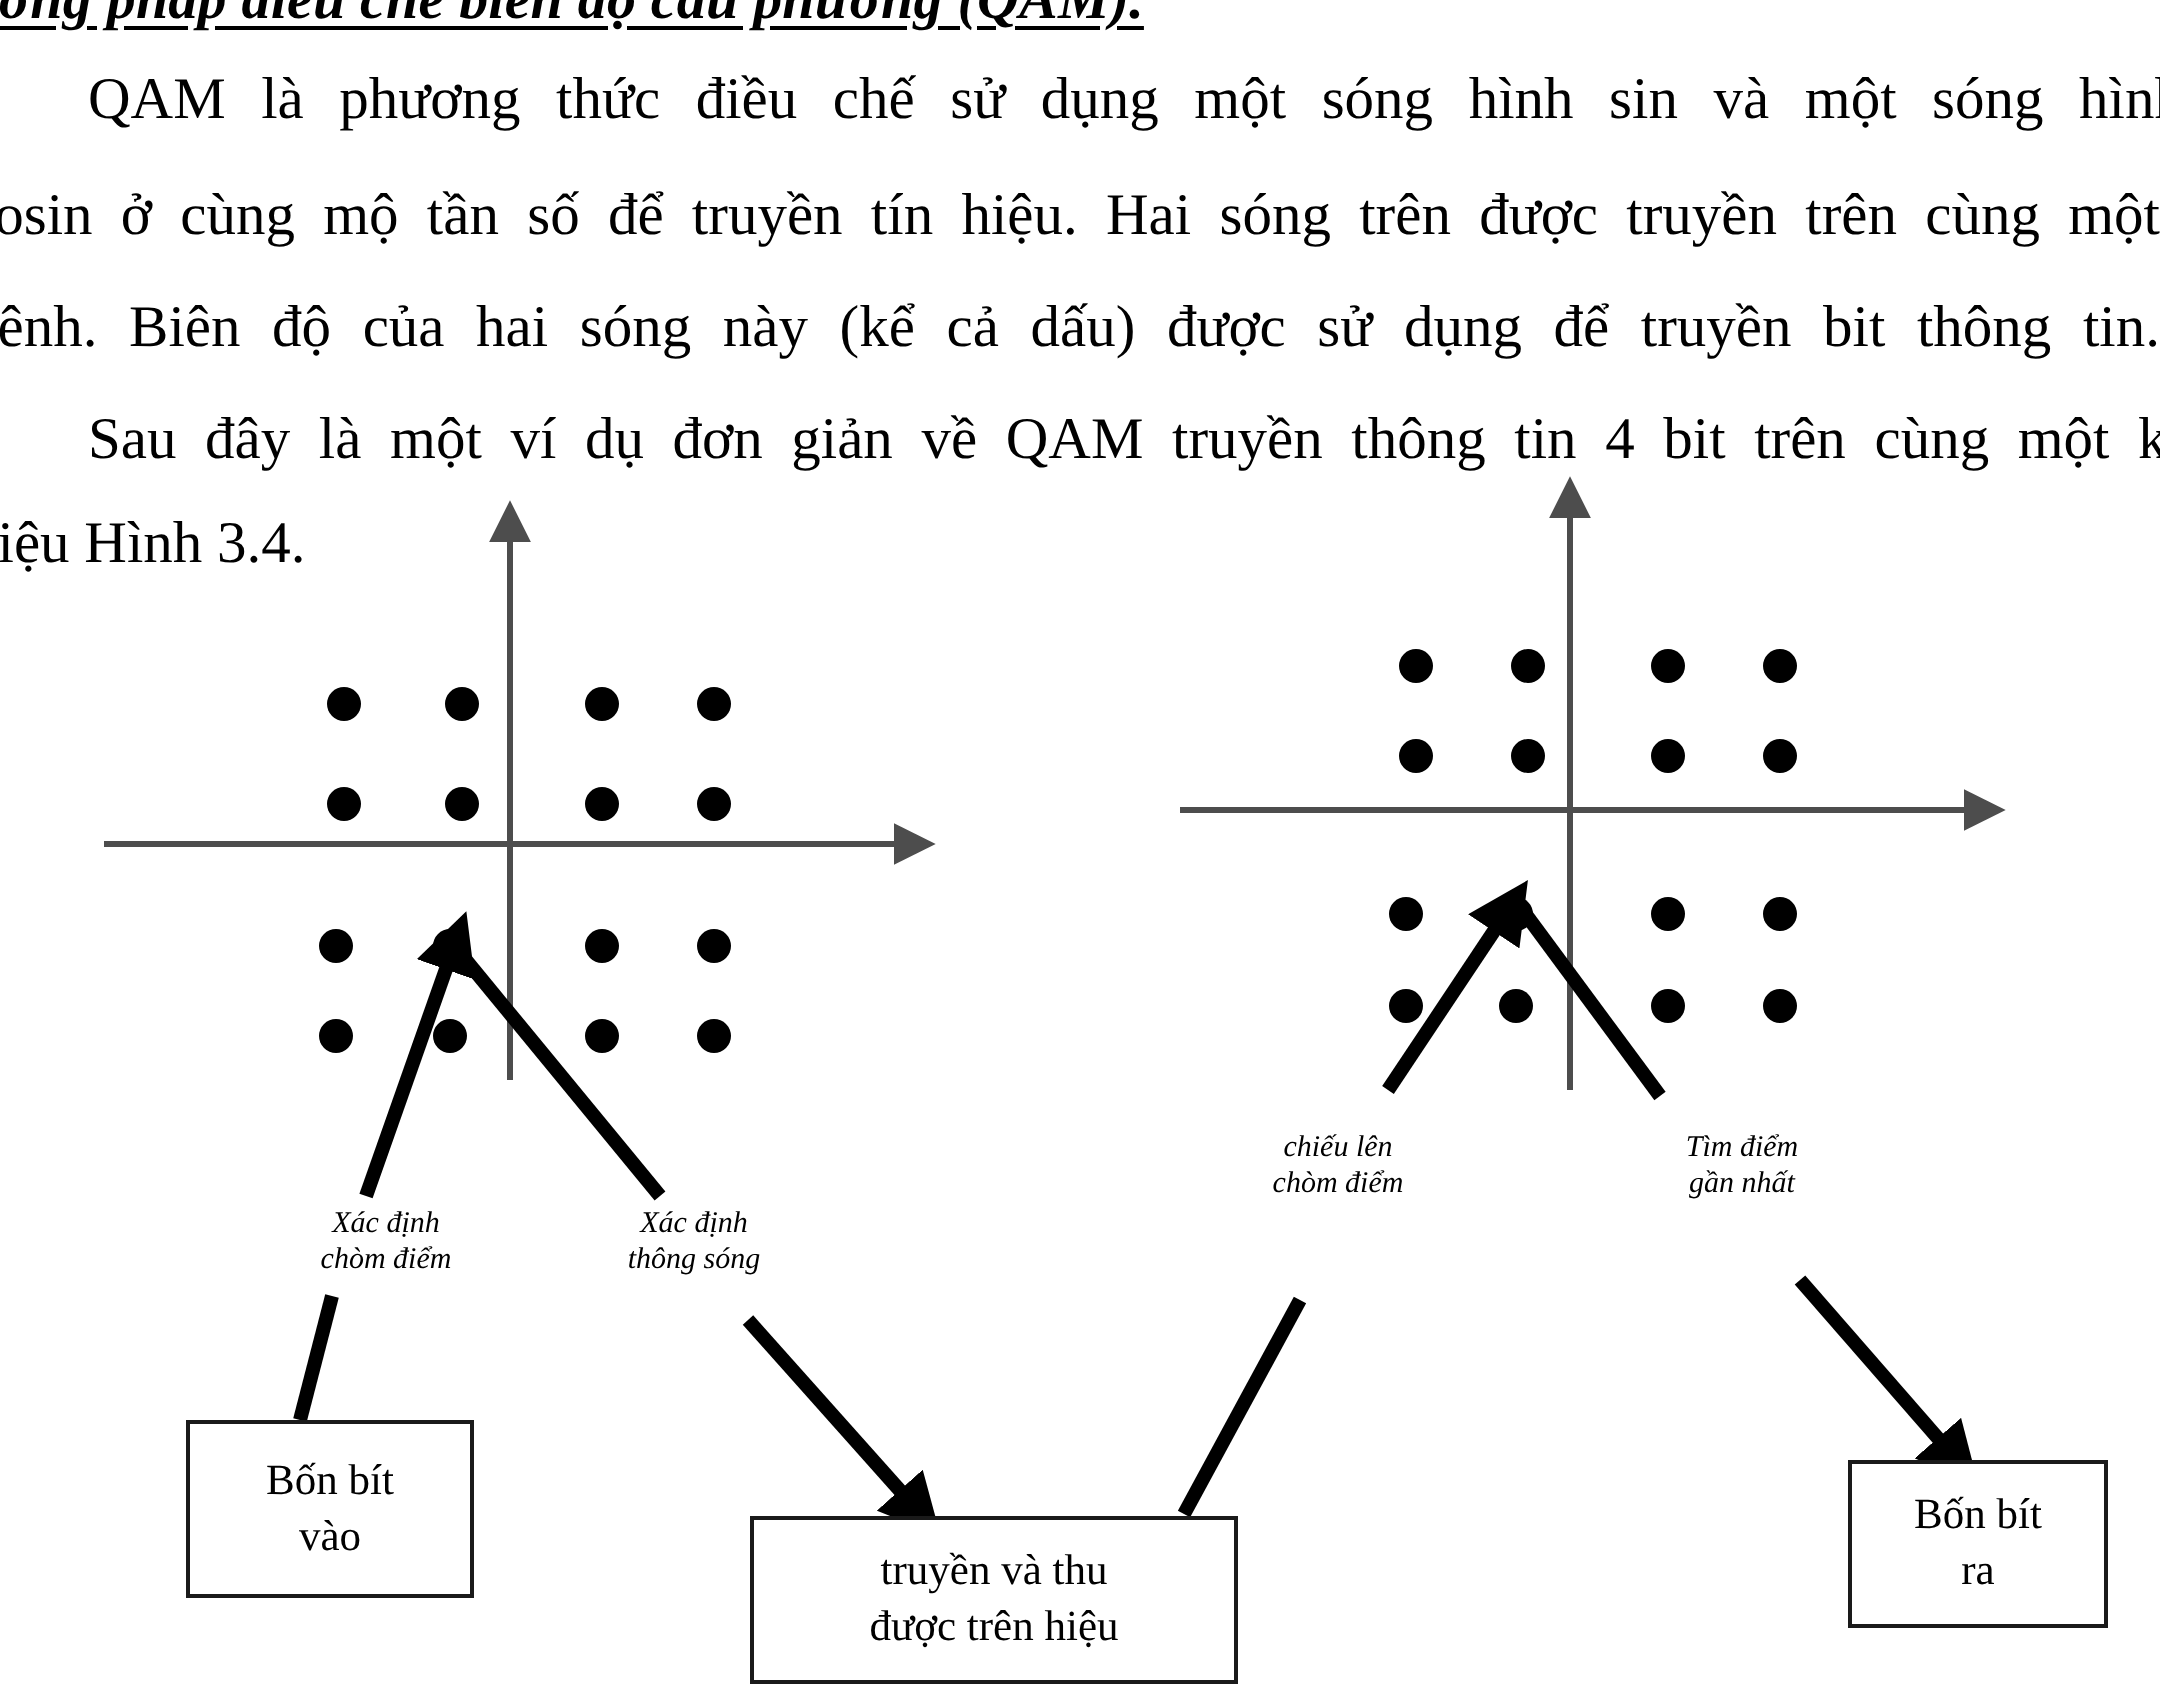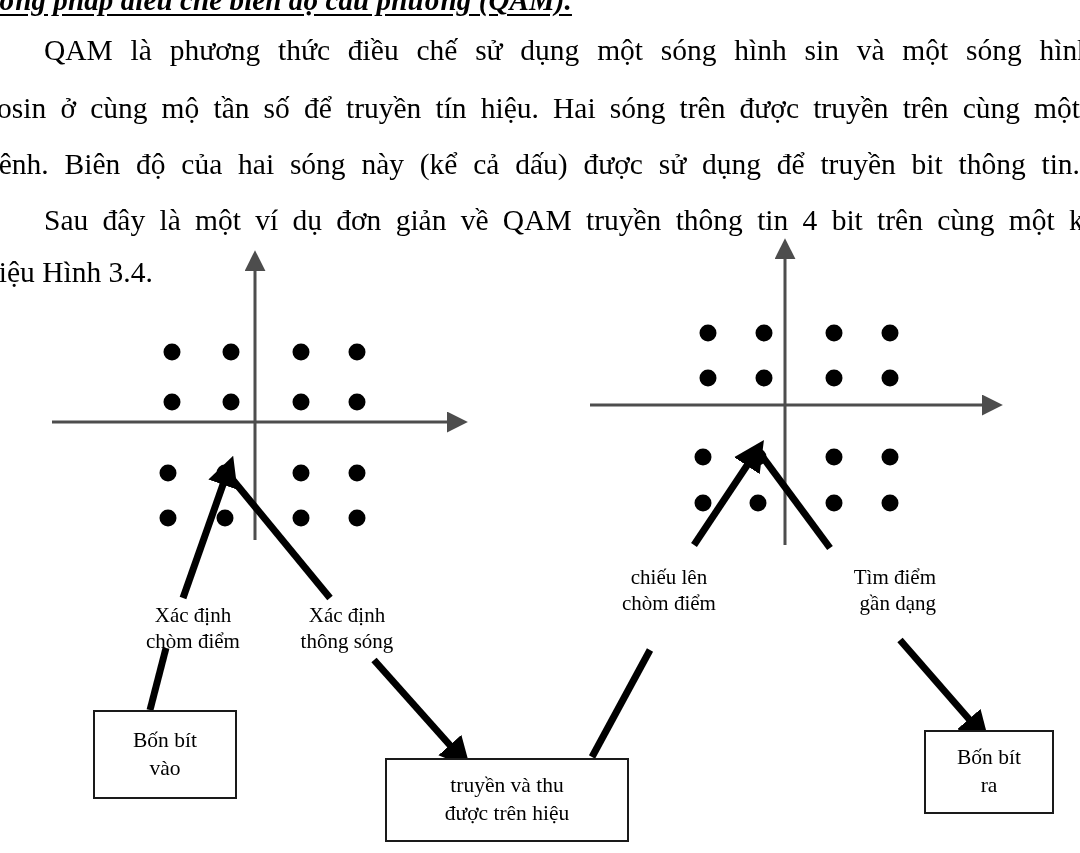--- a/index.html
+++ b/index.html
@@ -60,47 +60,48 @@
   .figure {
     position: absolute;
     left: 0; top: 0;
     width: 1080px; height: 853px;
     pointer-events: none;
   }
   .figure svg { display: block; }
 
   .fig-label {
     position: absolute;
-    font-size: 21px;
+    font-size: 15px;
     line-height: 1.22;
     text-align: center;
     white-space: nowrap;
+    font-style: italic;
   }
   .box {
     position: absolute;
     border: 2.2px solid #1a1a1a;
     background: #ffffff;
     display: flex;
     flex-direction: column;
     align-items: center;
     justify-content: center;
     font-size: 21.5px;
     line-height: 1.3;
     text-align: center;
   }
   .box span { display: block; white-space: nowrap; }
 
   #box-in    { left: 93px;  top: 710px; width: 140px; height: 85px; }
-  #box-chan  { left: 385px; top: 758px; width: 240px; height: 80px; align-items: center; }
+  #box-chan  { left: 375px; top: 758px; width: 240px; height: 80px; align-items: center; }
   #box-out   { left: 924px; top: 730px; width: 126px; height: 80px; }
 
   #lbl-xacdinh-chom { left: 118px; top: 603px; width: 150px; }
   #lbl-xacdinh-dang { left: 276px; top: 603px; width: 142px; }
   #lbl-chieu-len    { left: 595px; top: 565px; width: 148px; }
-  #lbl-tim-diem     { left: 806px; top: 565px; width: 130px; text-align: right; }
+  #lbl-tim-diem     { left: 806px; top: 565px; width: 130px; }
 </style>
 </head>
 <body>
 
 <div class="prose">
 
   <div class="heading">Phương pháp điều chế biên độ cầu phương (QAM).</div>
 
   <div class="para-line pl1">
     <span class="justify">QAM là phương thức điều chế sử dụng một sóng hình sin và một sóng hình</span>
@@ -222,21 +223,21 @@
   <div>thông sóng</div>
 </div>
 
 <div class="fig-label" id="lbl-chieu-len">
   <div>chiếu lên</div>
   <div>chòm điểm</div>
 </div>
 
 <div class="fig-label" id="lbl-tim-diem">
   <div>Tìm điểm</div>
-  <div>gần dạng</div>
+  <div>gần nhất</div>
 </div>
 
 <div class="box" id="box-in">
   <span>Bốn bít</span>
   <span>vào</span>
 </div>
 
 <div class="box" id="box-chan">
   <span>truyền và thu</span>
   <span>được trên hiệu</span>

